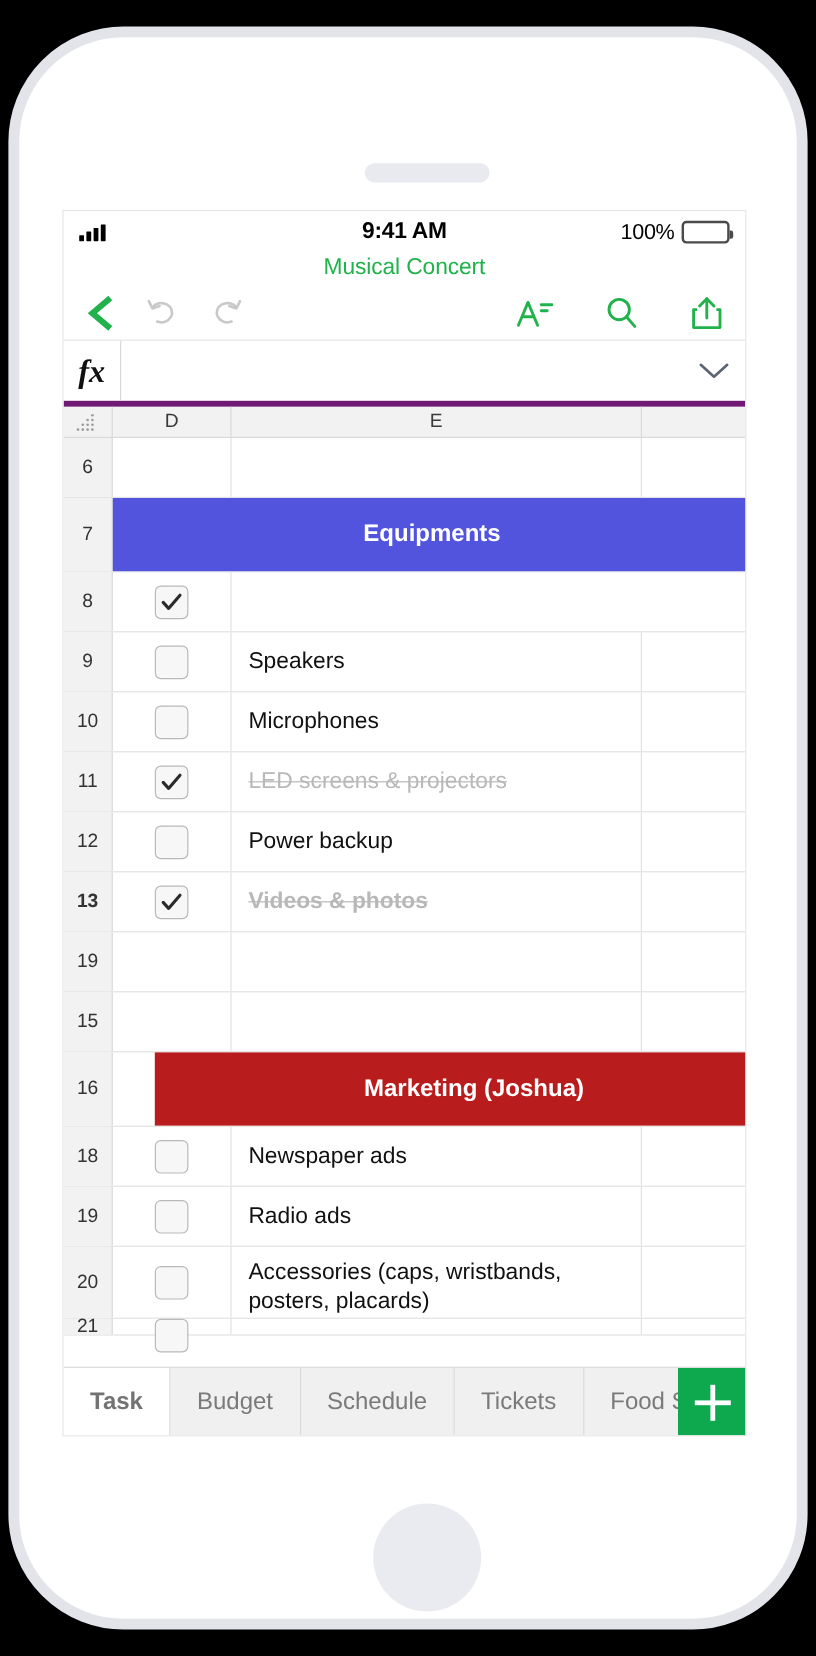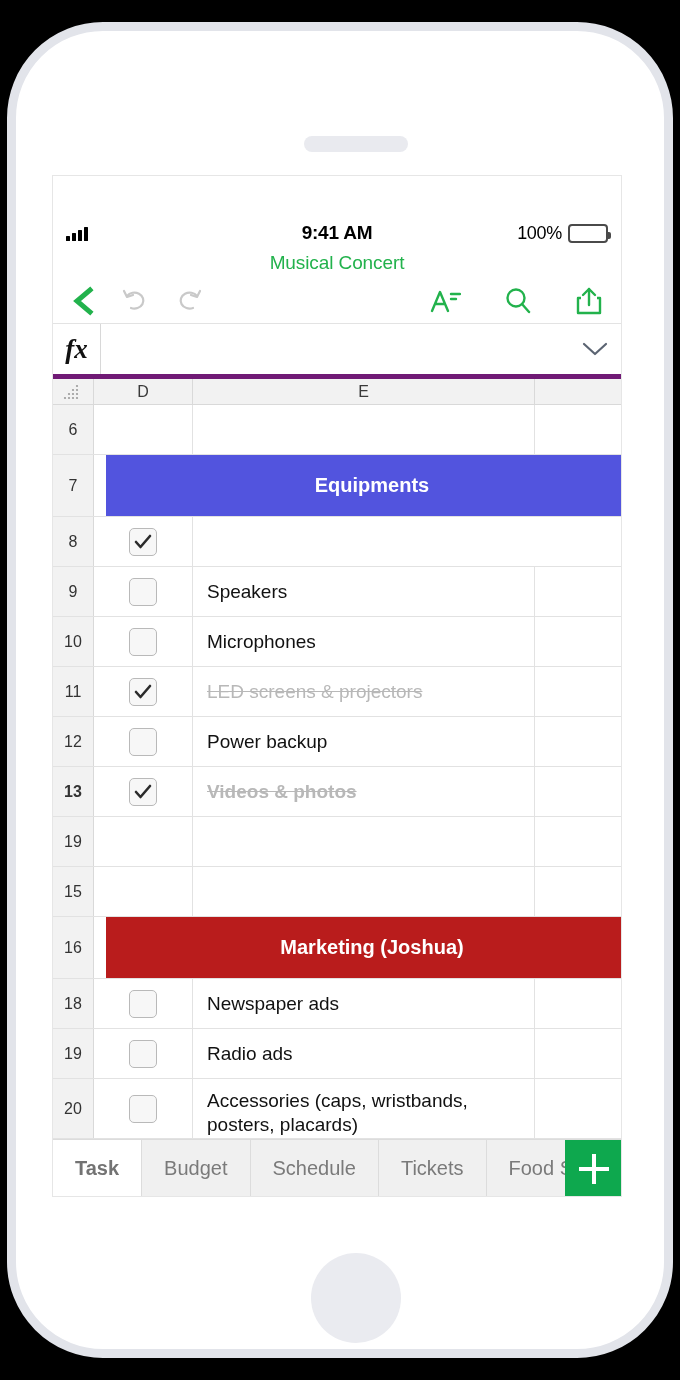--- a/index.html
+++ b/index.html
@@ -37,21 +37,21 @@
     background:#ffffff;
     border:1px solid #e6e6e6;
     overflow:hidden;
   }
 
   
   .status-bar{
     position:relative; height:34px;
     display:flex; align-items:center;
     padding:0 13px;
-    font-size:18px; font-weight:bold; color:#000;margin-top:40px;
+    font-size:18px; font-weight:bold; color:#000;
   }
   .status-left{ display:flex; align-items:flex-end; gap:2px; height:16px; }
   .bar{ width:4px; background:#000; border-radius:.5px; }
   .b1{height:5px}.b2{height:8px}.b3{height:11px}.b4{height:14px}
   .status-time{
     position:absolute; left:0; right:0; text-align:center;
     font-size:19px; font-weight:bold; letter-spacing:-0.2px;
   }
   .status-right{
     margin-left:auto; display:flex; align-items:center; gap:6px;
@@ -138,21 +138,20 @@
 
   .done{ color:#b8b8b8; text-decoration:line-through; }
 
   
   .row.section{ border-bottom:1px solid #e2e2e2; }
   .section-banner{
     width:533px; flex-shrink:0;
     display:flex; align-items:center; justify-content:center;
     color:#fff; font-weight:bold; font-size:20px;
     border-right:1px solid #e2e2e2;
-    margin-left:12px;
   }
 
   
   .tab-bar{
     position:absolute; left:0; bottom:0; width:570px; height:57px;
     background:#f0f0f0; display:flex;
     border-top:1px solid #dcdcdc;
     overflow:hidden;
   }
   .tab{
@@ -354,21 +353,21 @@
           <div class="cell-d"></div>
           <div class="cell-e"></div>
           <div class="cell-f"></div>
         </div>
         <div class="row" style="height: 50px;">
           <div class="rh">15</div>
           <div class="cell-d"></div>
           <div class="cell-e"></div>
           <div class="cell-f"></div>
         </div>
-        <div class="row section" style="height: 62px;">
+        <div class="row section" style="height: 62px; gap: 35px;">
           <div class="rh">16</div>
           <div class="section-banner" style="background:#b91c1c">Marketing (Joshua)</div>
           <div class="cell-f"></div>
         </div>
         <div class="row" style="height: 50px;">
           <div class="rh">18</div>
           <div class="cell-d" style="">
          <div class="checkbox"></div>
        </div>
           <div class="cell-e">

